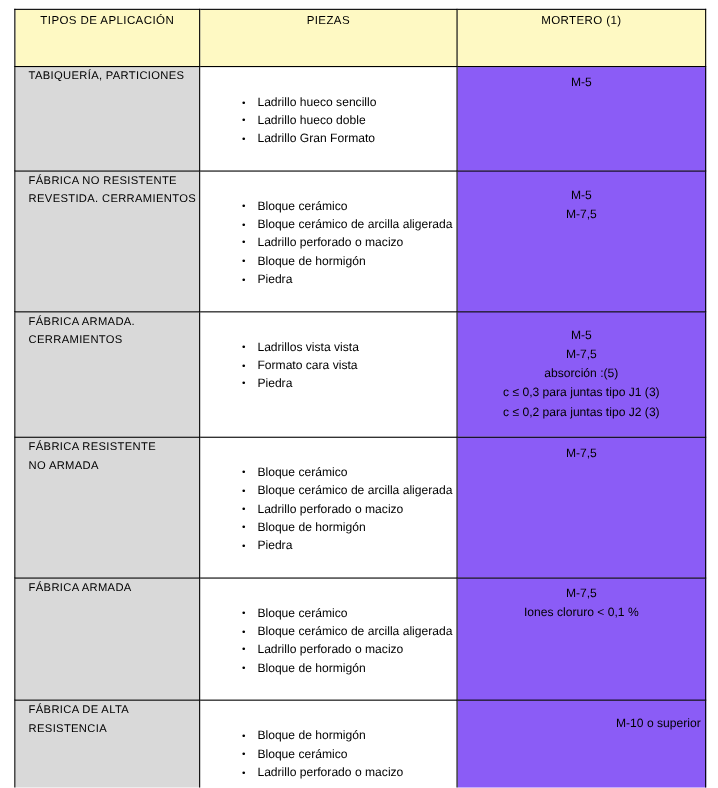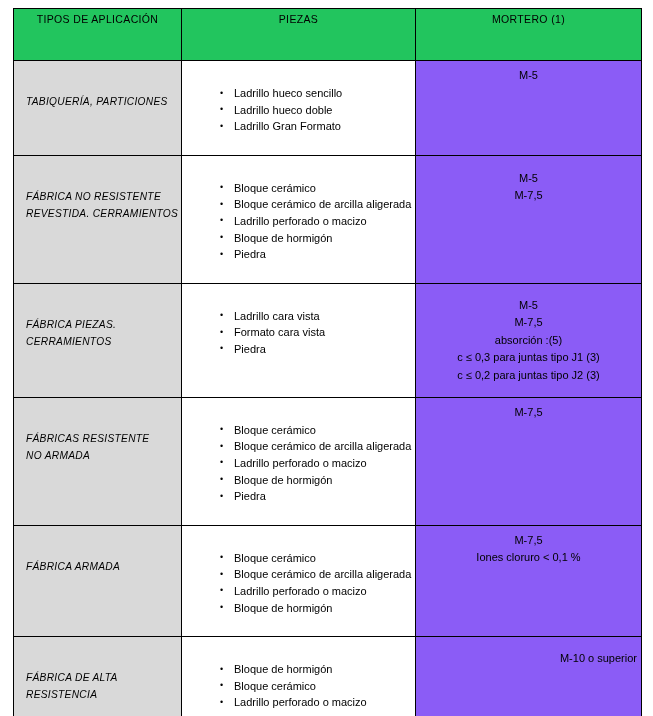--- a/index.html
+++ b/index.html
@@ -44,36 +44,35 @@
     height: 22px;
     text-align: center;
     vertical-align: middle;
     font-weight: bold;
     font-size: 11.5px;
     letter-spacing: 0.4px;
     background: #ffffff;
     padding: 2px 0 3px 0;
   }
   .hdr {
-    background: #22c55e;
+    background: #fef9c3;
     text-align: center;
     vertical-align: middle;
     font-size: 10.5px;
     letter-spacing: 0.35px;
     height: 52px;
     padding: 4px 6px;
   }
   .appcell {
     background: #d9d9d9;
     font-size: 10.2px;
     letter-spacing: 0.3px;
     line-height: 17px;
-    padding: 32px 0 8px 12px;
+    padding: 0 0 8px 12px;
     vertical-align: top;
-    font-style: italic;
   }
   .appcell .line { display: block; white-space: nowrap; }
 
   .piezas {
     background: #ffffff;
     padding: 12px 6px 8px 8px;
   }
   .piezas ul {
     margin: 12px;
     padding: 0 0 0 18px;
@@ -160,42 +159,42 @@
           </ul>
         </td>
         <td class="mortero" style="vertical-align:top;padding-top:14px;">
           <span class="mline">M-5</span>
           <span class="mline">M-7,5</span>
         </td>
       </tr>
 
       <tr class="r3">
         <td class="appcell">
-          <span class="line">FÁBRICA PIEZAS.</span>
+          <span class="line">FÁBRICA ARMADA.</span>
           <span class="line">CERRAMIENTOS</span>
         </td>
         <td class="piezas">
           <ul>
-            <li>Ladrillo cara vista</li>
+            <li>Ladrillos vista vista</li>
             <li>Formato cara vista</li>
             <li>Piedra</li>
           </ul>
         </td>
         <td class="mortero" style="vertical-align:top;padding-top:13px;">
           <span class="mline">M-5</span>
           <span class="mline">M-7,5</span>
           <span class="mline">absorción :(5)</span>
           <span class="mline">c ≤ 0,3 para juntas tipo J1 (3)</span>
           <span class="mline">c ≤ 0,2 para juntas tipo J2 (3)</span>
         </td>
       </tr>
 
       <tr class="r4">
         <td class="appcell">
-          <span class="line">FÁBRICAS RESISTENTE</span>
+          <span class="line">FÁBRICA RESISTENTE</span>
           <span class="line">NO ARMADA</span>
         </td>
         <td class="piezas">
           <ul>
             <li>Bloque cerámico</li>
             <li>Bloque cerámico de arcilla aligerada</li>
             <li>Ladrillo perforado o macizo</li>
             <li>Bloque de hormigón</li>
             <li>Piedra</li>
           </ul>

